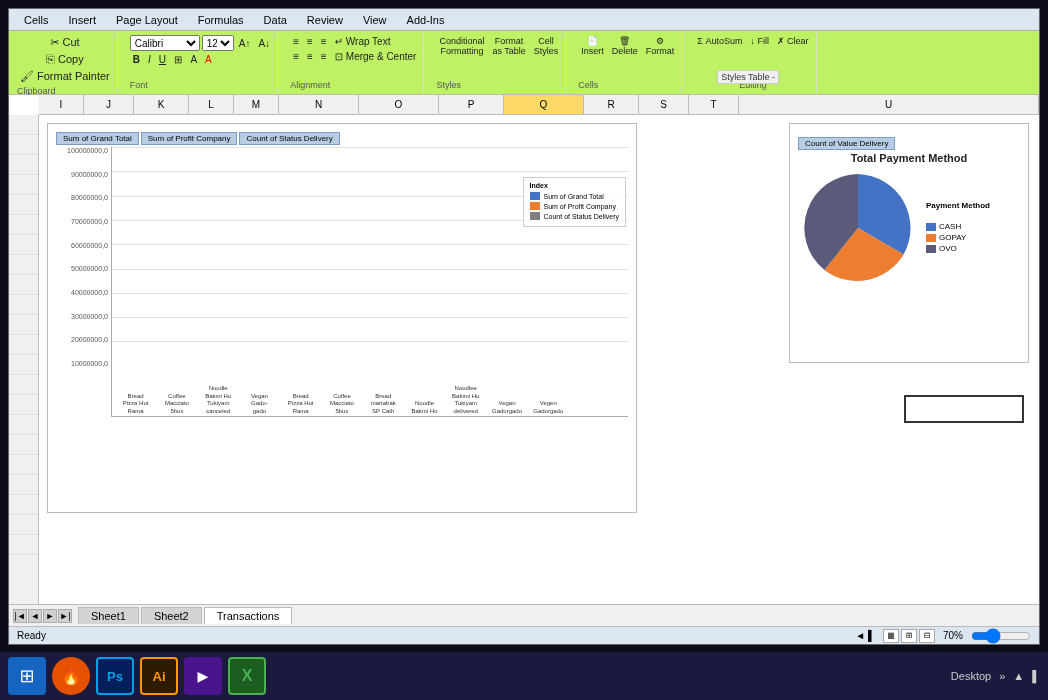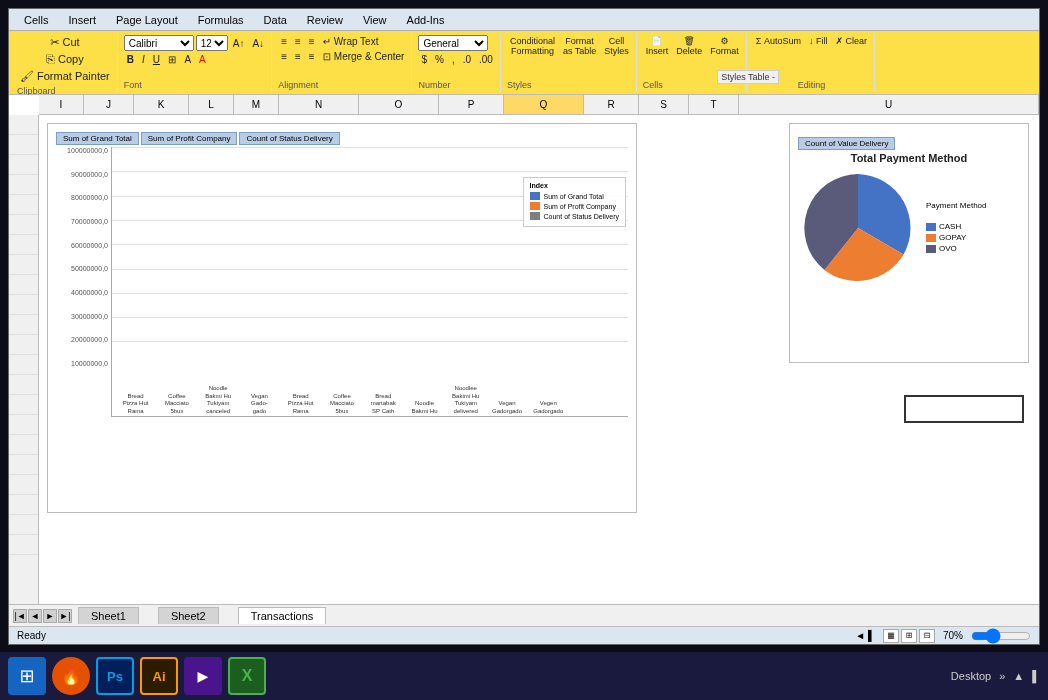--- a/index.html
+++ b/index.html
@@ -60,28 +60,28 @@
       padding: 3px 10px;
       font-size: 11px;
       color: #000;
       cursor: pointer;
       display: flex;
       align-items: center;
     }
 
     
     .ribbon-toolbar {
-      background: #fde047;
+      background: #bef264;
       border-bottom: 1px solid #bbb;
       padding: 2px 4px;
       display: flex;
       align-items: stretch;
       height: 64px;
       flex-shrink: 0;
-      gap: 2px;
+      gap: 8px;
     }
 
     .ribbon-group {
       display: flex;
       flex-direction: column;
       align-items: center;
       border-right: 1px solid #ddd;
       padding: 2px 4px;
       min-width: 40px;
     }
@@ -135,21 +135,21 @@
       border: none;
       font-size: 11px;
       outline: none;
     }
     .sheet-tab {
       padding: 2px 12px;
       font-size: 11px;
       border: 1px solid #bbb;
       border-bottom: none;
       background: #d4d4d4;
-      margin-right: 19px;
+      margin-right: 2px;
       cursor: pointer;
     }
     .sheet-tab.active {
       background: #fff;
       color: #000;
     }
 
     
     .main-content {
       flex: 1;
@@ -395,37 +395,20 @@
           <div class="ribbon-row">
             <button class="btn-small">≡</button>
             <button class="btn-small">≡</button>
             <button class="btn-small">≡</button>
             <button class="btn-small">⊡ Merge &amp; Center</button>
           </div>
         </div>
         <div class="ribbon-group-label">Alignment</div>
       </div>
 
-      <div class="ribbon-group" style="min-width:80px; align-items:flex-start;">
-        <div style="display:flex; flex-direction:column; gap:2px; width:100%;">
-          <div class="ribbon-row">
-            <select style="font-size:10px; width:70px; height:16px;">
-              <option>General</option>
-            </select>
-          </div>
-          <div class="ribbon-row">
-            <button class="btn-small">$</button>
-            <button class="btn-small">%</button>
-            <button class="btn-small">,</button>
-            <button class="btn-small">.0</button>
-            <button class="btn-small">.00</button>
-          </div>
-        </div>
-        <div class="ribbon-group-label">Number</div>
-      </div>
 
       <div class="ribbon-group" style="min-width:120px; align-items:flex-start;">
         <div style="display:flex; flex-direction:column; gap:2px; width:100%;">
           <div class="ribbon-row">
             <button class="btn-small" style="font-size:9px;">Conditional<br>Formatting</button>
             <button class="btn-small" style="font-size:9px;">Format<br>as Table</button>
             <button class="btn-small" style="font-size:9px;">Cell<br>Styles</button>
           </div>
         </div>
         <div class="ribbon-group-label">Styles</div>
@@ -646,21 +629,21 @@
             <svg viewBox="0 0 100 100" width="120" height="120">
 
               <path d="M 50 50 L 50 5 A 45 45 0 0 1 88 72 Z" fill="#4472c4"></path>
 
               <path d="M 50 50 L 88 72 A 45 45 0 0 1 22 85 Z" fill="#ed7d31"></path>
 
               <path d="M 50 50 L 22 85 A 45 45 0 0 1 50 5 Z" fill="#5a5a7a"></path>
             </svg>
 
             <div style="font-size:8px;">
-              <div style="font-size:8px; font-weight:normal; margin-bottom:12px;">Payment Method</div>
+              <div style="font-size:8px; font-weight:bold; margin-bottom:12px;">Payment Method</div>
               <div style="display:flex; align-items:center; gap:3px; margin-bottom:2px;">
                 <div style="width:10px; height:8px; background:#4472c4;"></div>
                 <span>CASH</span>
               </div>
               <div style="display:flex; align-items:center; gap:3px; margin-bottom:2px;">
                 <div style="width:10px; height:8px; background:#ed7d31;"></div>
                 <span>GOPAY</span>
               </div>
               <div style="display:flex; align-items:center; gap:3px; margin-bottom:2px;">
                 <div style="width:10px; height:8px; background:#5a5a7a;"></div>

